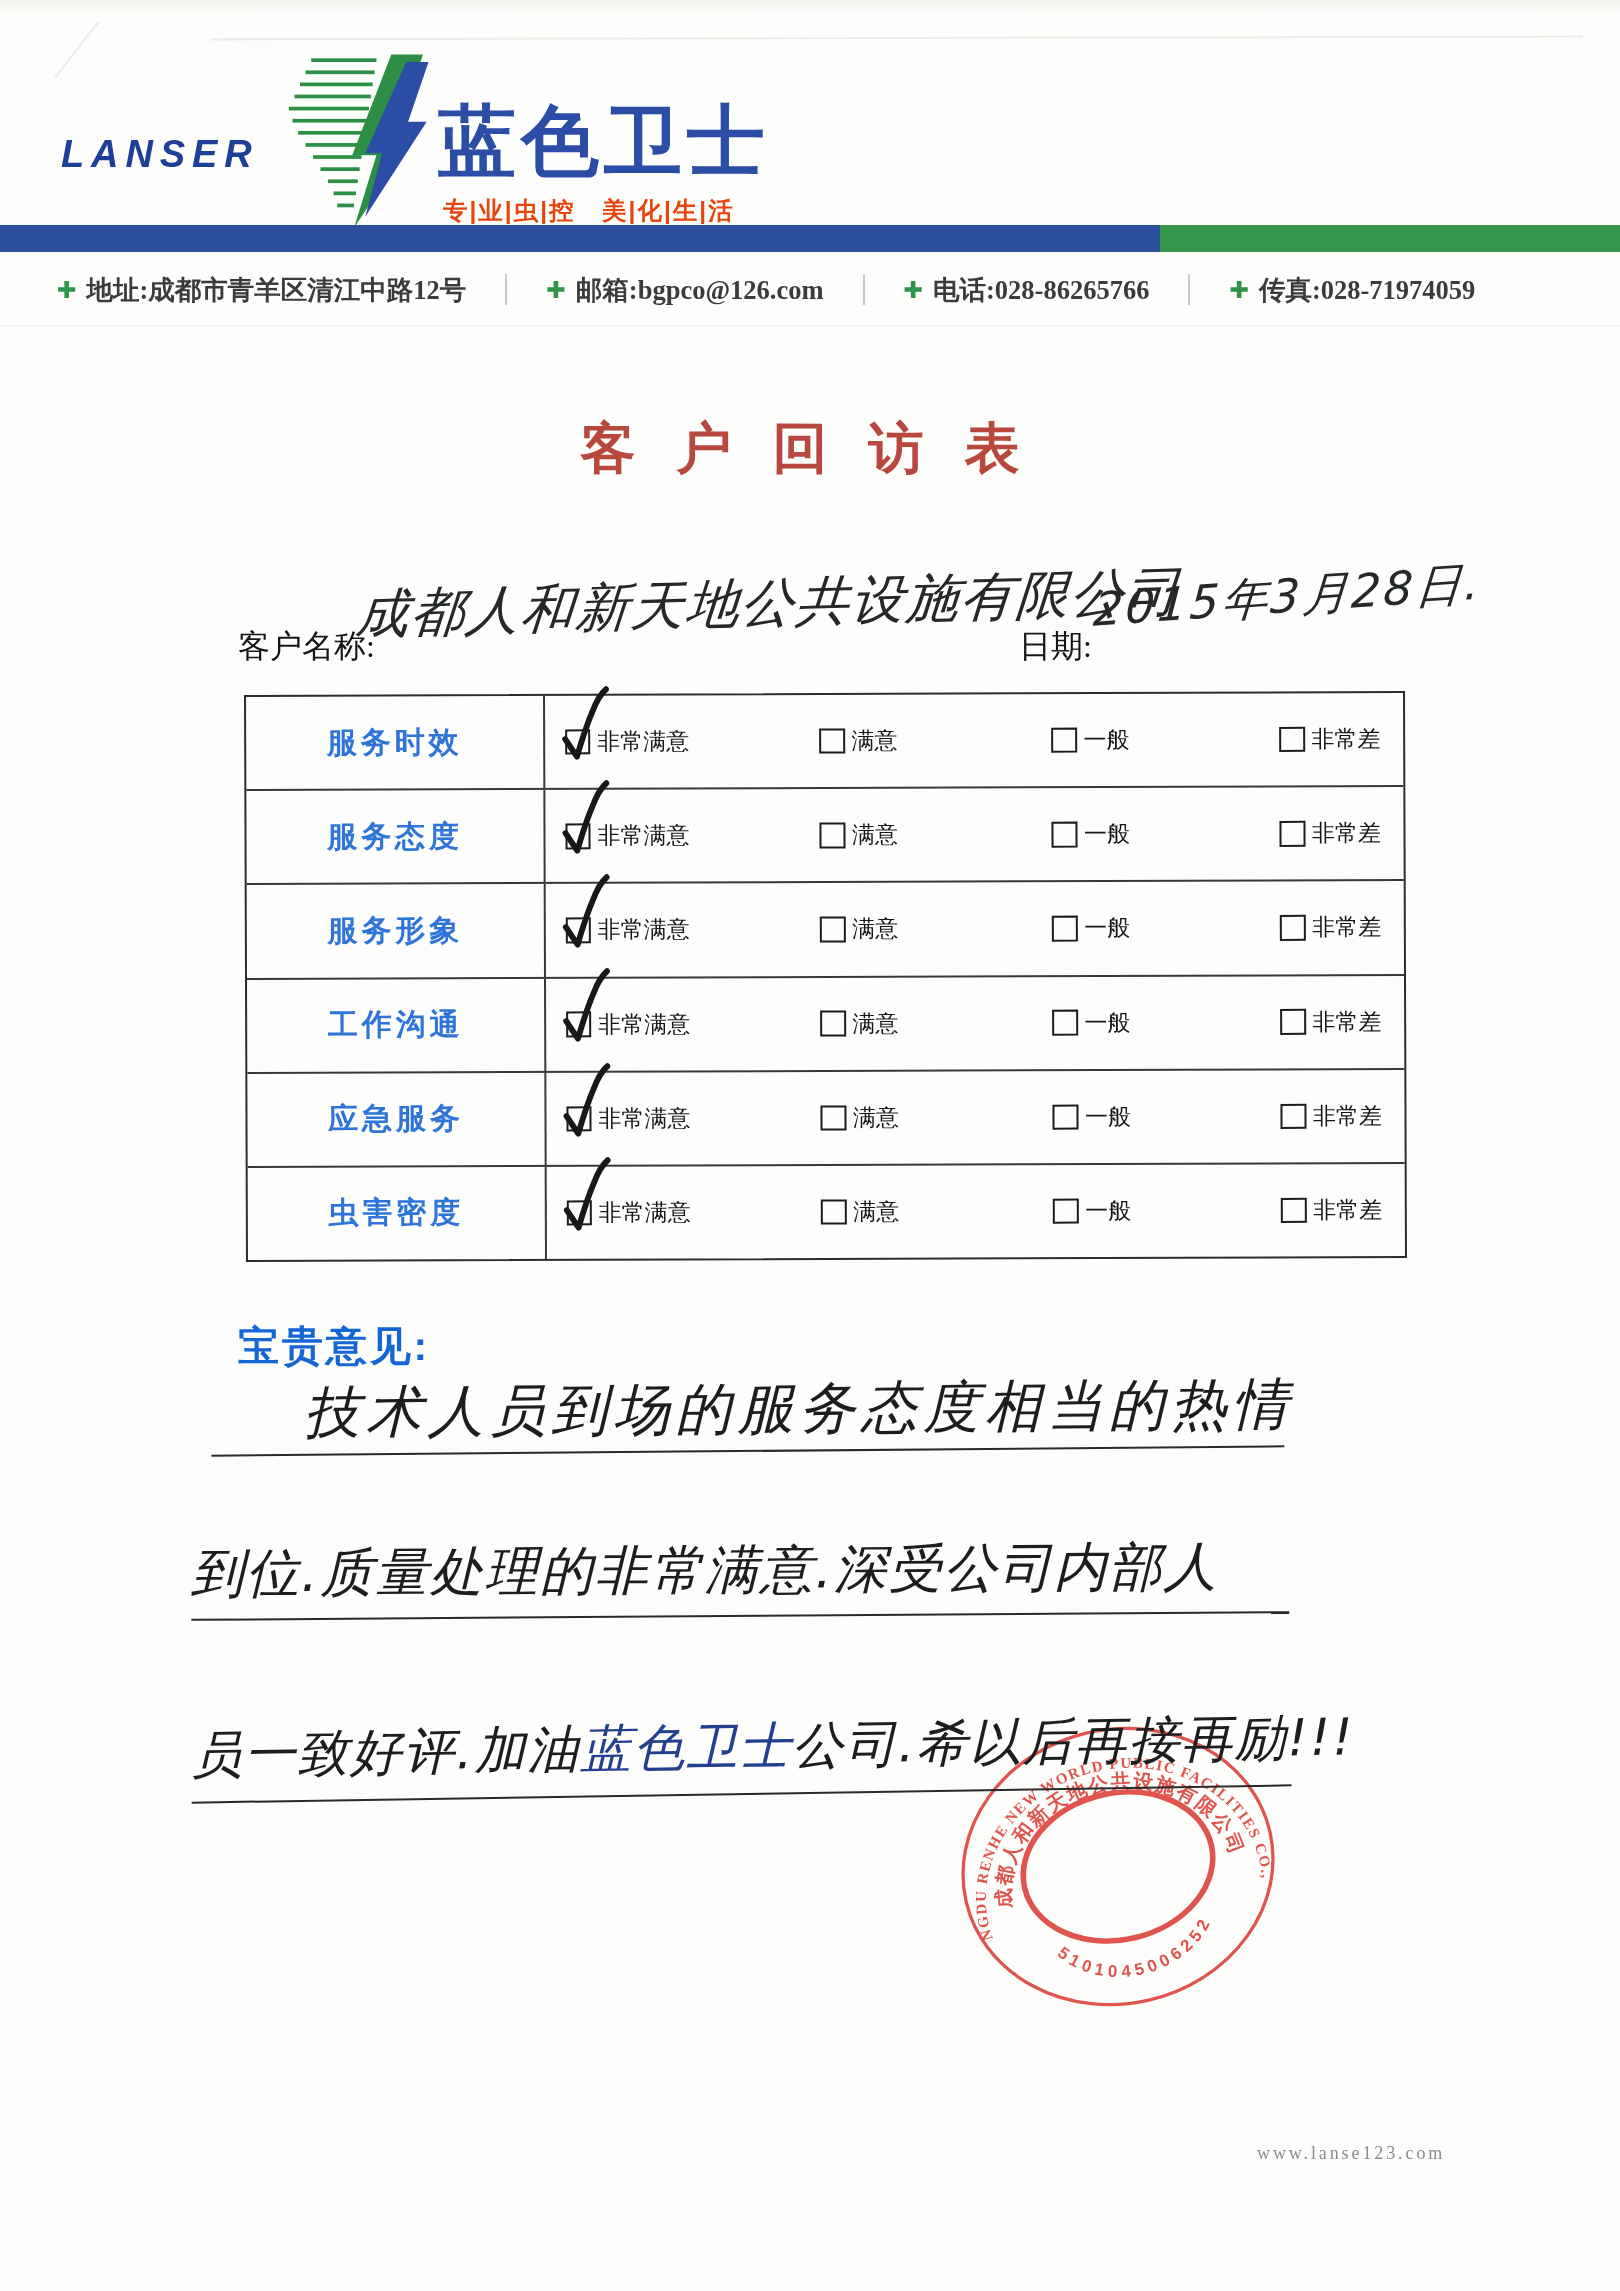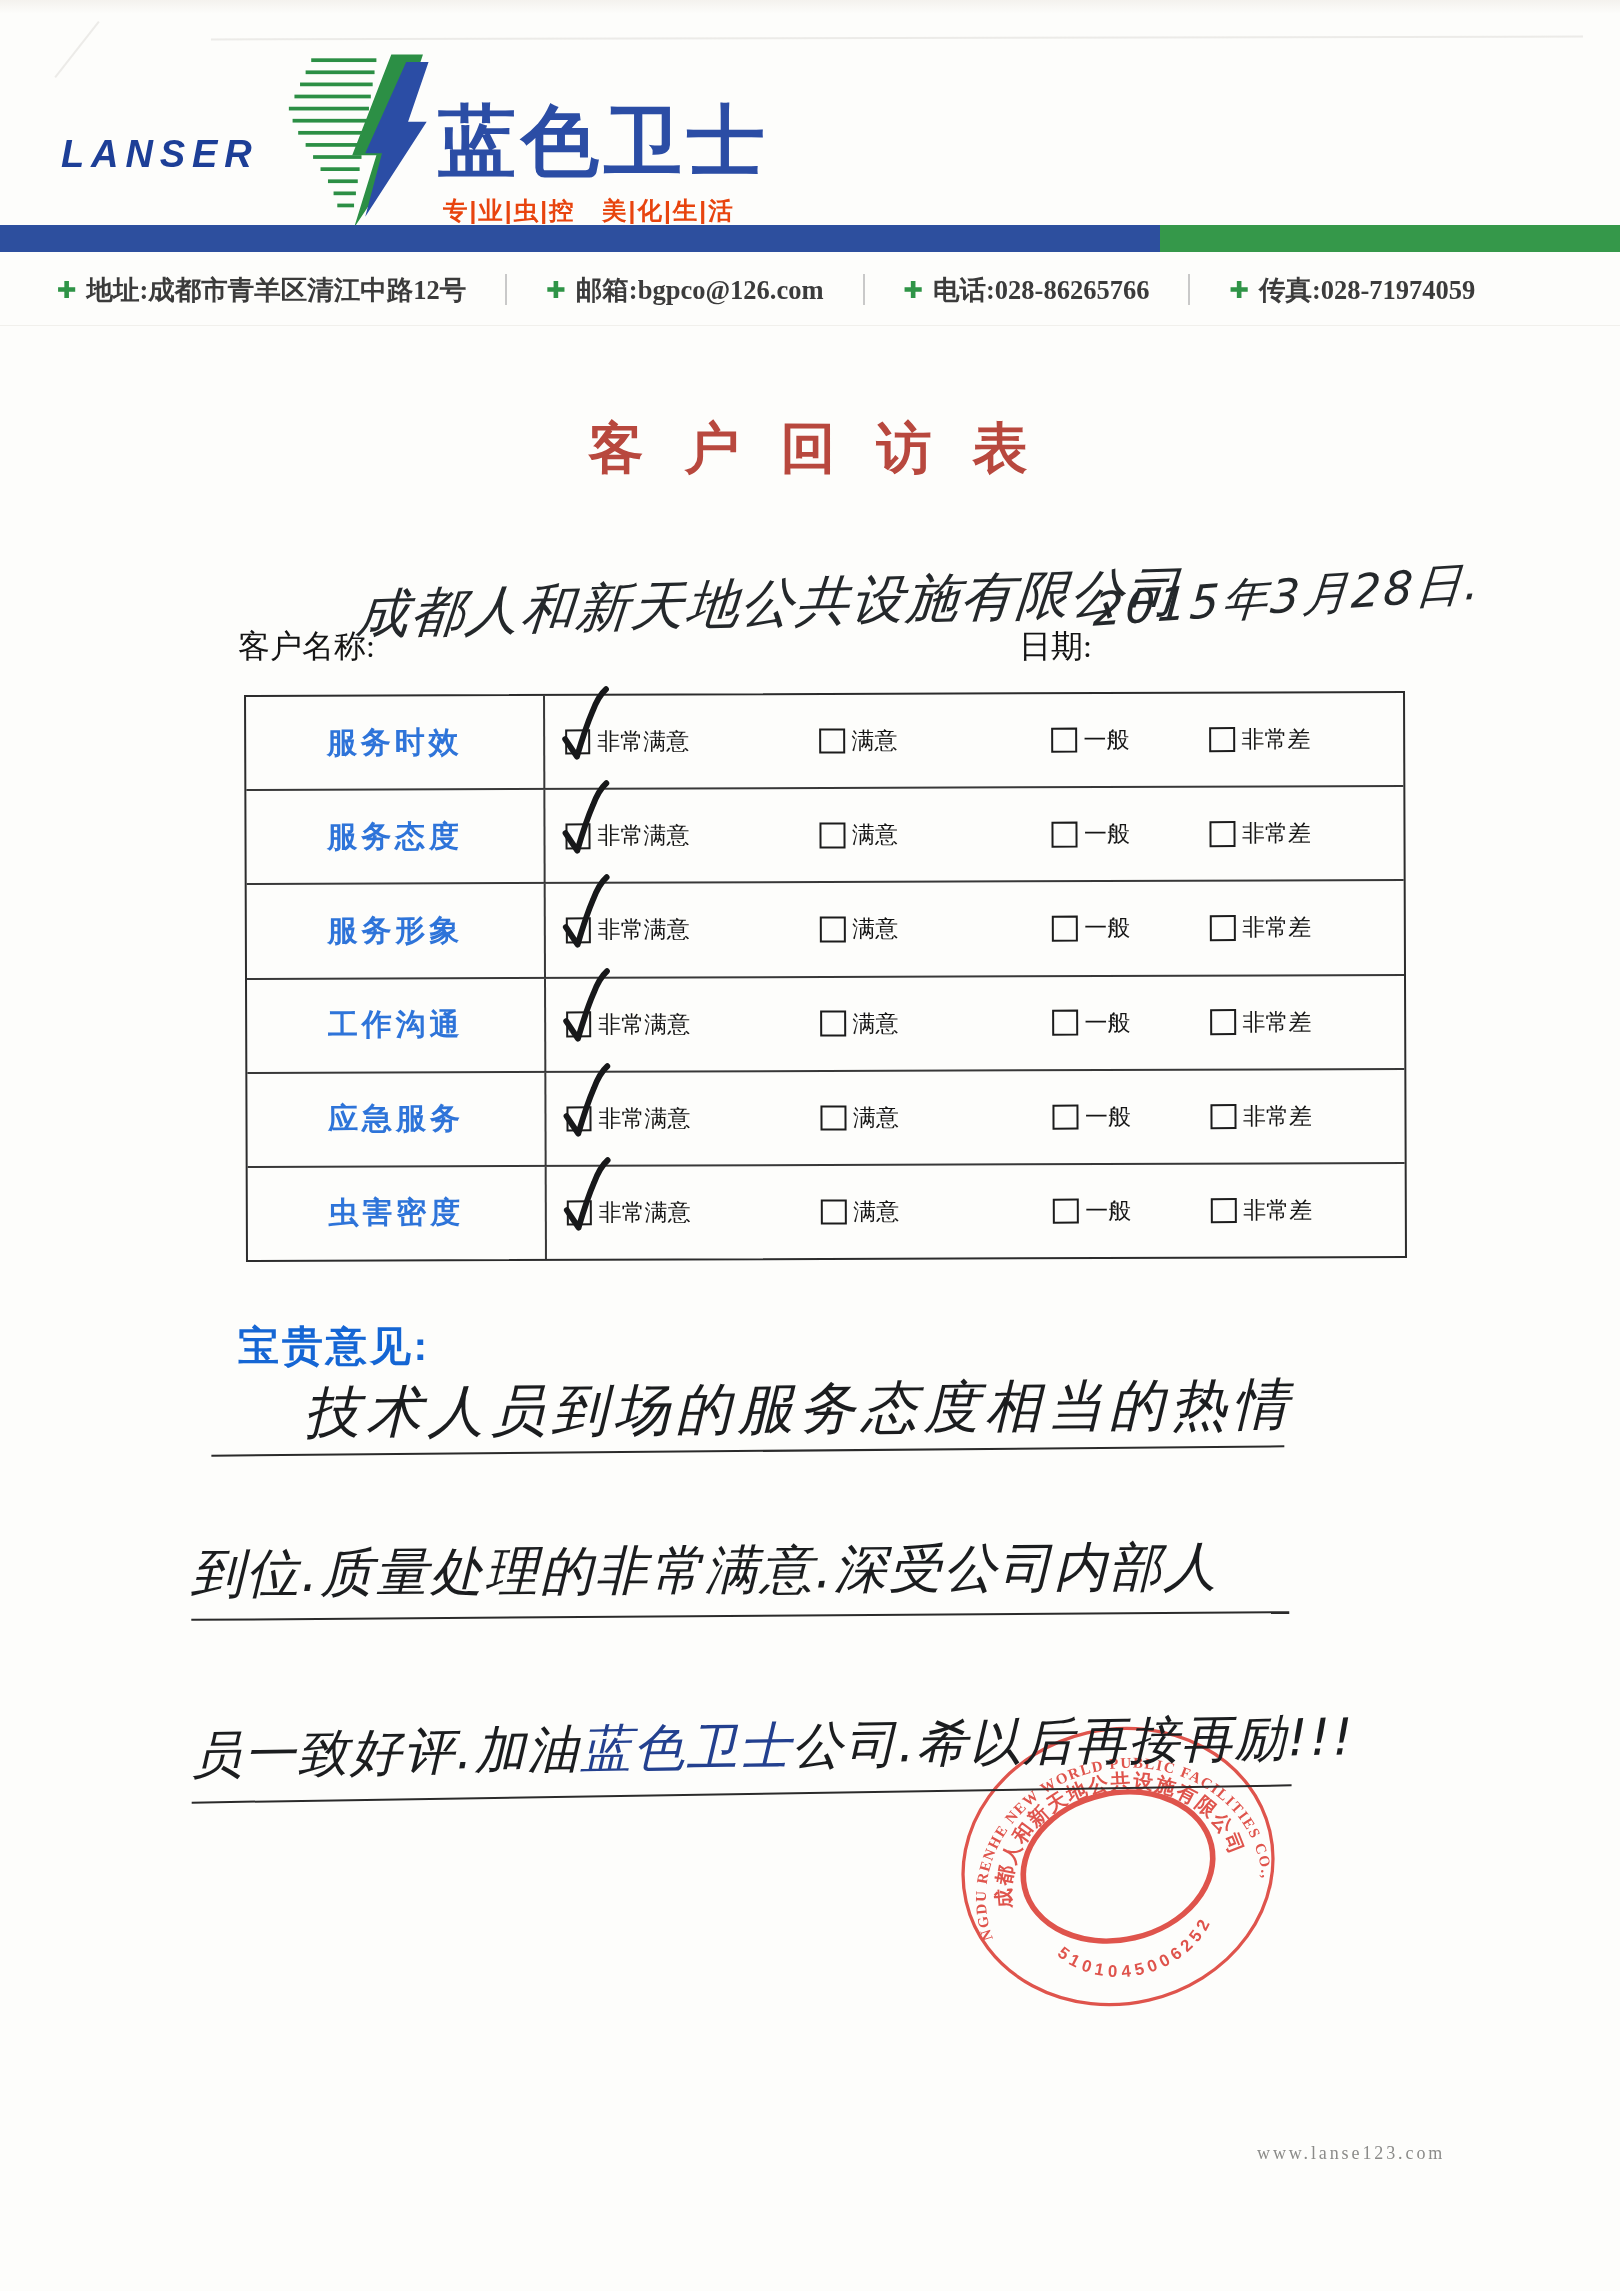--- a/index.html
+++ b/index.html
@@ -45,21 +45,21 @@
   }
   .contact-item{display:flex;align-items:center;white-space:nowrap;}
   .contact-item .plus{
     color:#2f9447;font-family:var(--sans);font-weight:bold;
     font-size:23.5px;margin-right:9.8px;
   }
   .vsep{width:2px;height:31px;background:#c9c9c9;margin:0 39px;}
 
   
   .doc-title{
-    position:absolute;left:8px;top:412px;width:1600px;text-align:center;
+    position:absolute;left:0;top:412px;width:1600px;text-align:center;
     font-family:Liberation Sans, sans-serif;font-weight:bold;font-size:55px;
     letter-spacing:41px;padding-left:41px;color:#b8483e;
   }
 
   
   .customer-row{position:absolute;left:238px;top:588px;width:1235px;height:88px;font-size:32px;color:#151515;}
   .printed{font-family:var(--serif);font-weight:500;margin-top:27px;}
   .cust-label{position:absolute;left:0;top:9.8px;}
   .date-label{position:absolute;left:781px;top:9.8px;}
   .hand{
@@ -88,21 +88,21 @@
     display:flex;align-items:center;justify-content:center;
     font-family:var(--sans);font-weight:600;font-size:30px;
     letter-spacing:3.9px;color:#2e74d9;
   }
   .topts{flex:1;position:relative;}
   .opt{
     position:absolute;top:50%;transform:translateY(-50%);
     display:flex;align-items:center;white-space:nowrap;
     font-family:var(--serif);font-size:23px;color:#161616;
   }
-  .opt.o0{left:19.6px;} .opt.o1{left:274px;} .opt.o2{left:490px;padding-left:16px;} .opt.o3{left:664px;justify-content:flex-end;}
+  .opt.o0{left:19.6px;} .opt.o1{left:274px;} .opt.o2{left:490px;padding-left:16px;} .opt.o3{left:734px;justify-content:flex-end;}
   .cb{
     position:relative;display:inline-block;width:25.5px;height:25.5px;
     border:2.5px solid #1c1c1c;margin-right:6.9px;flex:0 0 auto;
   }
   svg.tick{position:absolute;left:-5.9px;top:-45px;width:49px;height:78px;overflow:visible;}
   svg.tick path{stroke:#17181a;stroke-width:6;fill:none;stroke-linecap:round;stroke-linejoin:round;}
 
   
   .comments-label{
     position:absolute;left:238px;top:1319px;

